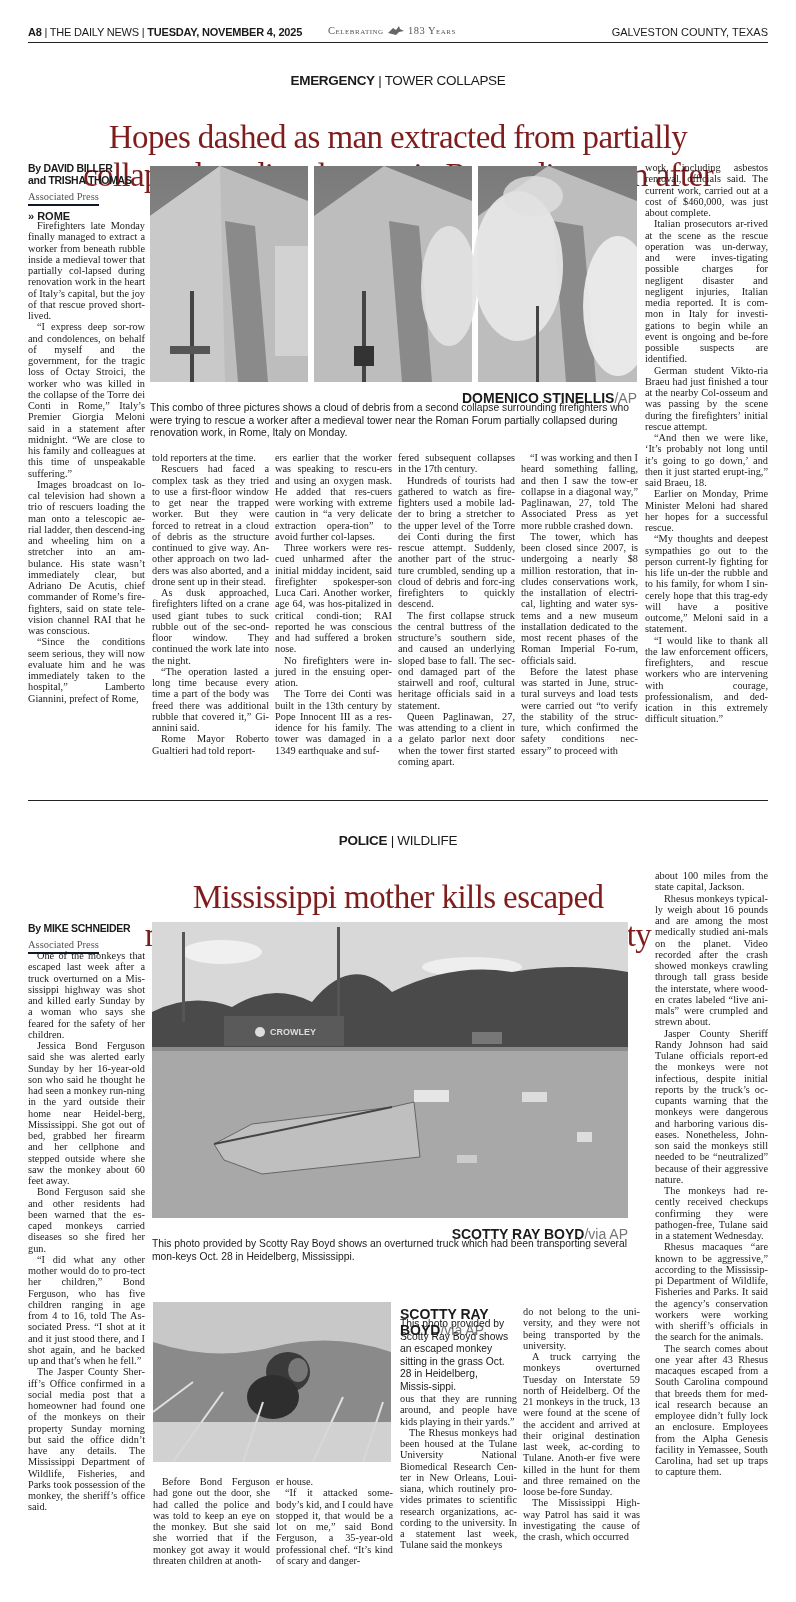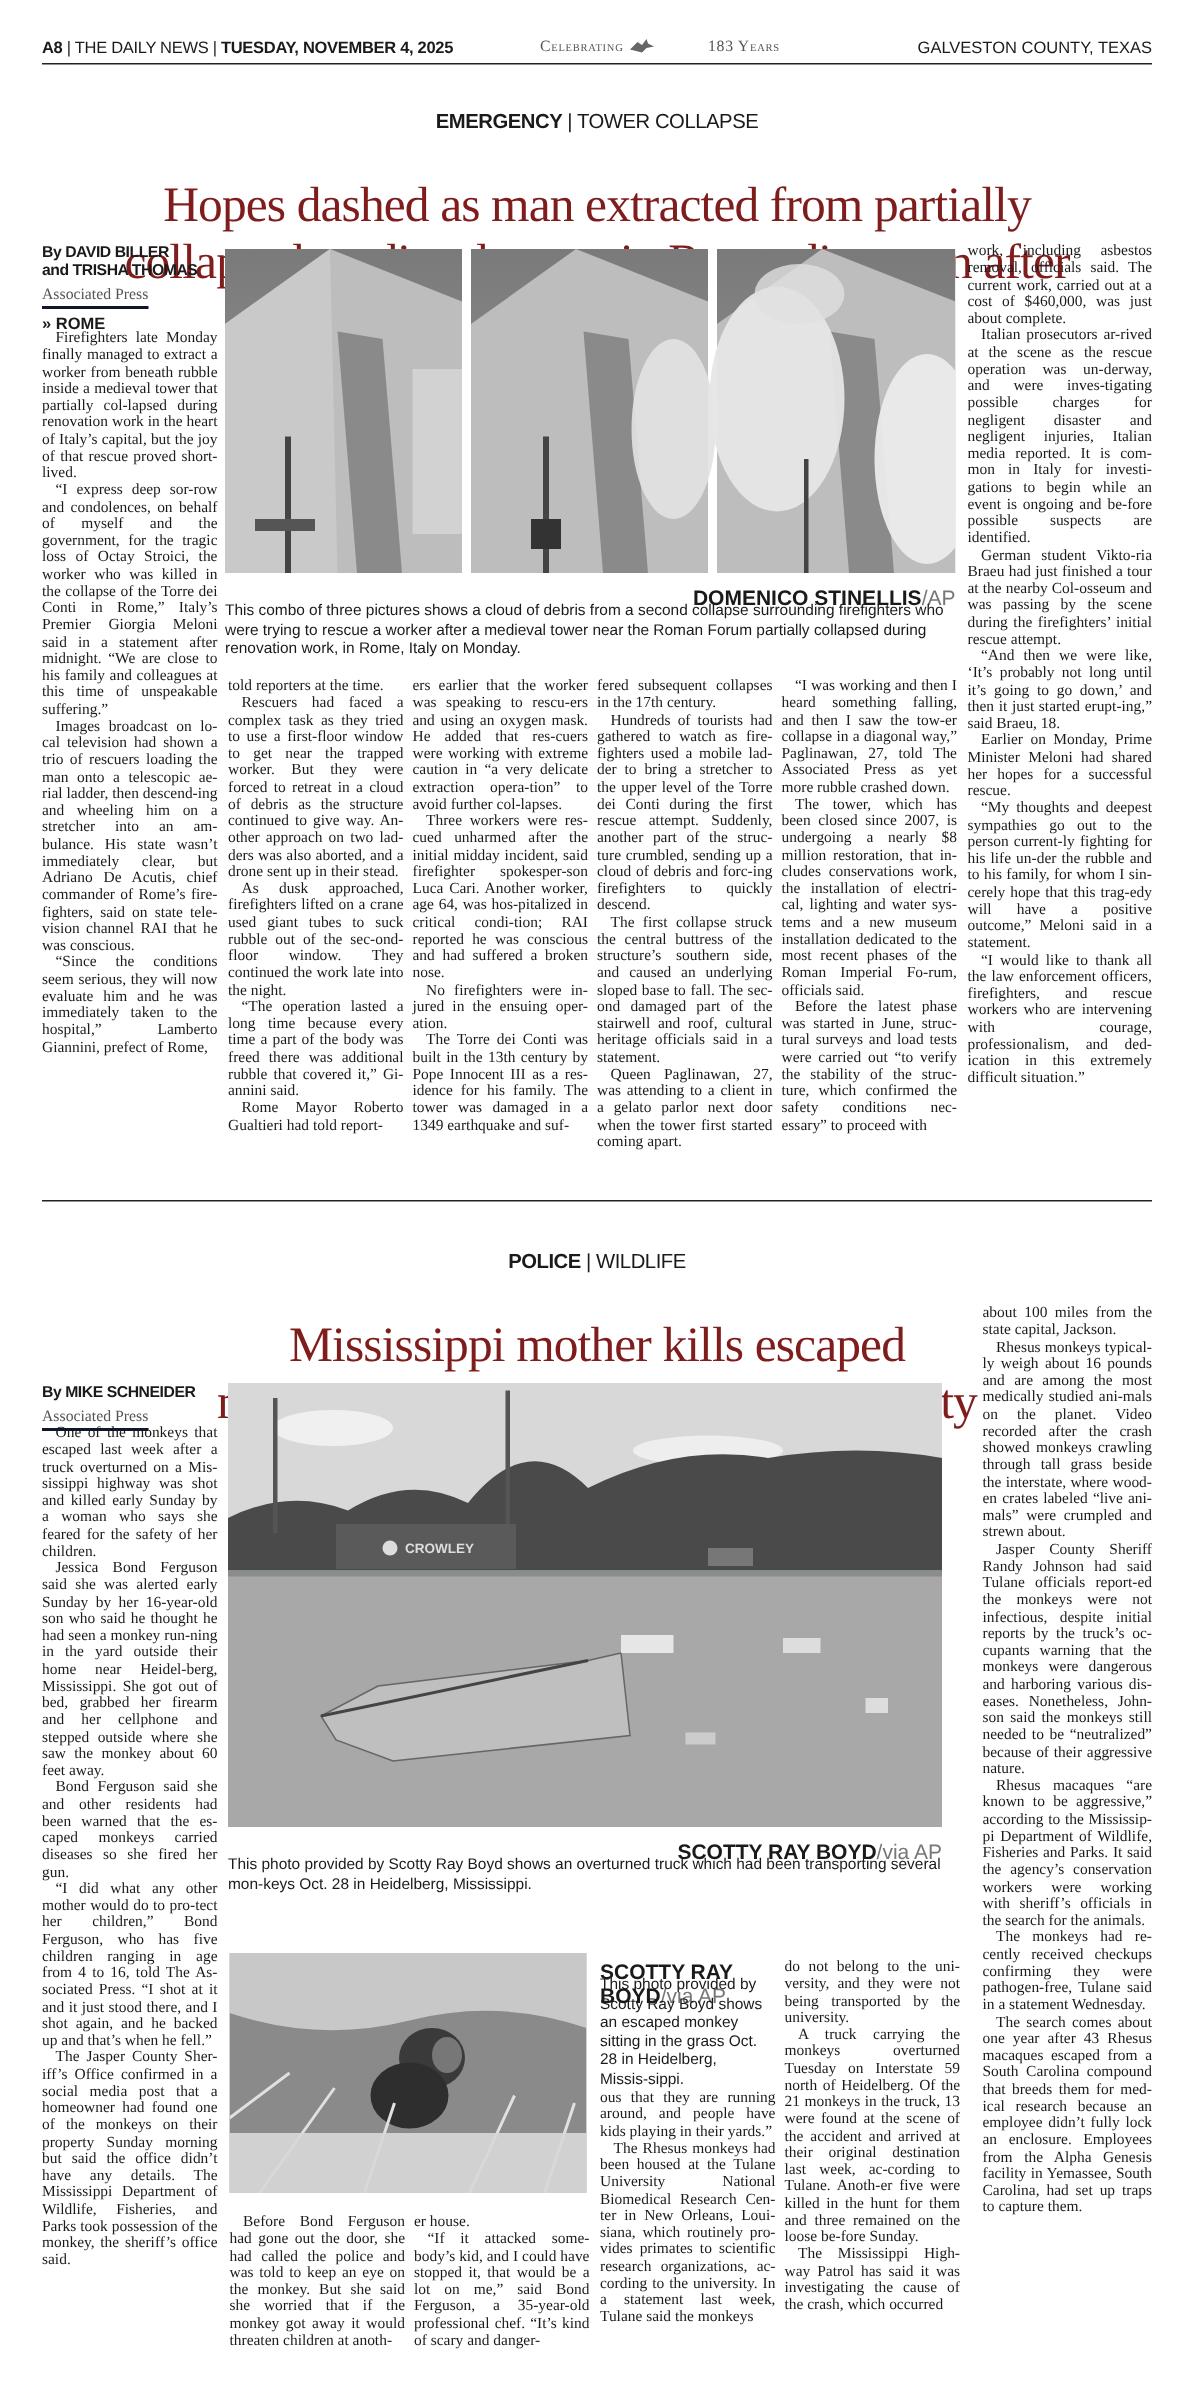--- a/index.html
+++ b/index.html
@@ -5,21 +5,21 @@
   html, body { margin:0; padding:0; background:#fff; }
   body { width:796px; height:1602px; position:relative; overflow:hidden; color:#1a1a1a; font-family:"Liberation Serif", serif; }
   .abs { position:absolute; }
   .cond { font-family:"Liberation Sans Narrow","Liberation Sans", sans-serif; }
 
   
   .topbar { left:28px; top:24px; width:740px; height:18px; border-bottom:1.5px solid #222; font-size:11px; }
   .topbar .left { position:absolute; left:0; top:2px; letter-spacing:-0.2px; }
   .topbar .left b { font-weight:bold; }
   .topbar .center { position:absolute; left:300px; top:1px; font-family:"Liberation Serif", serif; font-size:10.5px; color:#555; letter-spacing:0.5px; }
-  .topbar .center .sc { font-variant:small-caps;margin-left:32px; }
+  .topbar .center .sc { font-variant:small-caps; }
   .topbar .right { position:absolute; right:0; top:2px; }
   .bird { display:inline-block; width:18px; height:11px; vertical-align:-2px; }
 
   .kicker { left:0; width:796px; text-align:center; font-size:13.5px; letter-spacing:-0.3px;margin-top:15px; }
   .kicker b { font-weight:bold; }
   .headline { left:40px; width:716px; text-align:center; font-family:"Liberation Serif", serif; font-size:33px; line-height:38px; letter-spacing:-0.6px; color:#7f1d1d;margin-top:40px; }
 
   .byline { font-family:"Liberation Sans", sans-serif; font-size:10.5px; line-height:12px; font-weight:bold; letter-spacing:-0.3px; }
   .agency { font-family:Liberation Serif, serif; font-size:10.5px; color:#555; padding-bottom:2px; border-bottom:2px solid #0f172a; display:inline-block; }
   .dateline { font-family:"Liberation Sans", sans-serif; font-size:11px; font-weight:bold; }
@@ -228,16 +228,16 @@
 </div>
 <div class="abs col" style="left:523px; top:1306px; width:117px;">
   <p class="noindent">do not belong to the uni-versity, and they were not being transported by the university.</p>
   <p>A truck carrying the monkeys overturned Tuesday on Interstate 59 north of Heidelberg. Of the 21 monkeys in the truck, 13 were found at the scene of the accident and arrived at their original destination last week, ac-cording to Tulane. Anoth-er five were killed in the hunt for them and three remained on the loose be-fore Sunday.</p>
   <p>The Mississippi High-way Patrol has said it was investigating the cause of the crash, which occurred</p>
 </div>
 <div class="abs col" style="left:655px; top:870px; width:113px;">
   <p class="noindent">about 100 miles from the state capital, Jackson.</p>
   <p>Rhesus monkeys typical-ly weigh about 16 pounds and are among the most medically studied ani-mals on the planet. Video recorded after the crash showed monkeys crawling through tall grass beside the interstate, where wood-en crates labeled “live ani-mals” were crumpled and strewn about.</p>
   <p>Jasper County Sheriff Randy Johnson had said Tulane officials report-ed the monkeys were not infectious, despite initial reports by the truck’s oc-cupants warning that the monkeys were dangerous and harboring various dis-eases. Nonetheless, John-son said the monkeys still needed to be “neutralized” because of their aggressive nature.</p>
+  <p>The monkeys had re-cently received checkups confirming they were pathogen-free, Tulane said in a statement Wednesday.</p>
   <p>Rhesus macaques “are known to be aggressive,” according to the Mississip-pi Department of Wildlife, Fisheries and Parks. It said the agency’s conservation workers were working with sheriff’s officials in the search for the animals.</p>
-  <p>The monkeys had re-cently received checkups confirming they were pathogen-free, Tulane said in a statement Wednesday.</p>
   <p>The search comes about one year after 43 Rhesus macaques escaped from a South Carolina compound that breeds them for med-ical research because an employee didn’t fully lock an enclosure. Employees from the Alpha Genesis facility in Yemassee, South Carolina, had set up traps to capture them.</p>
 </div>
 
 </body></html>

